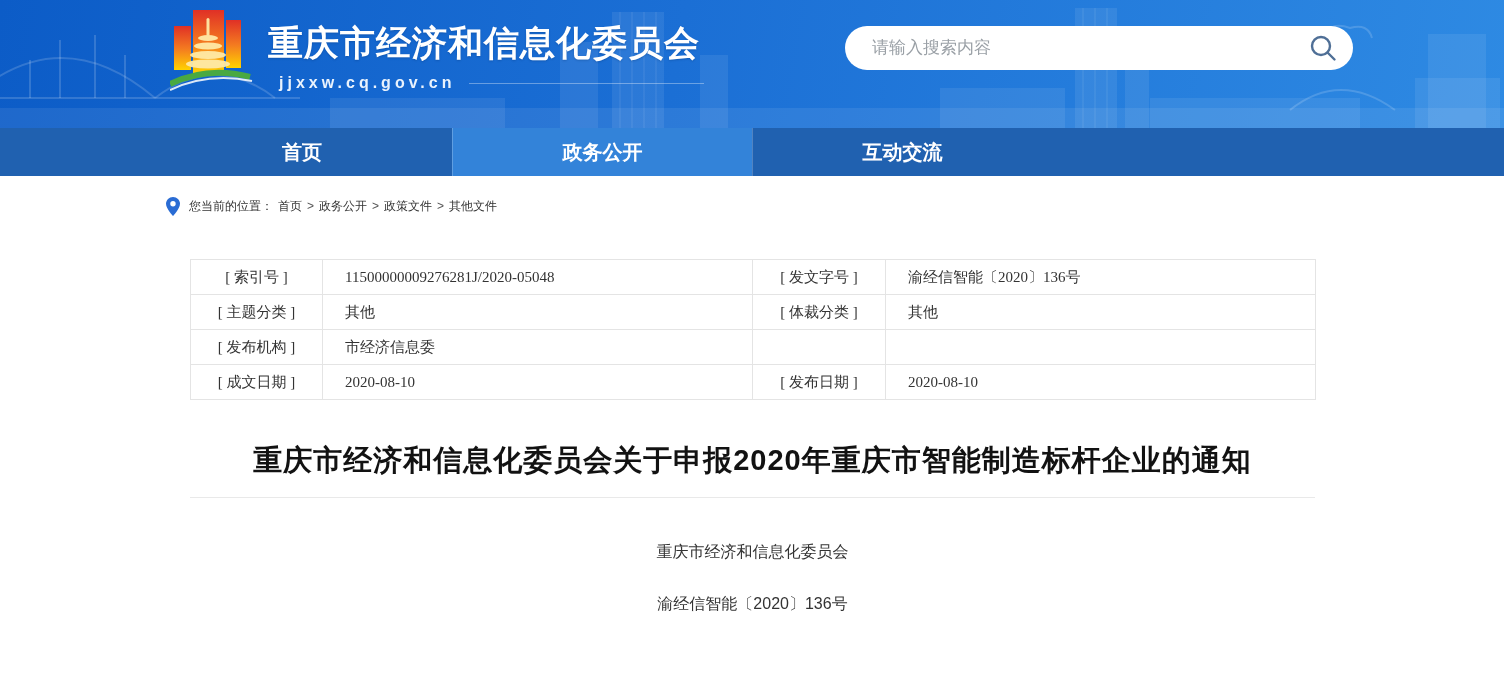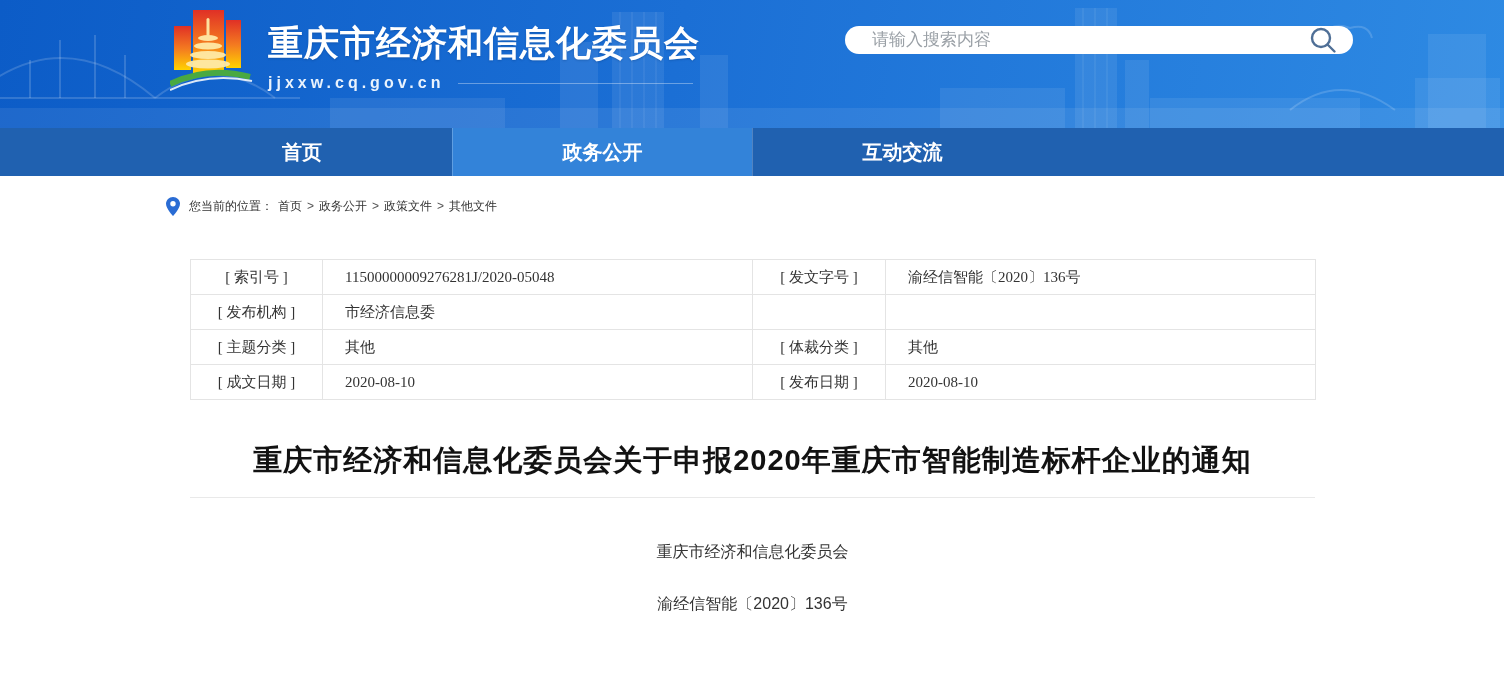--- a/index.html
+++ b/index.html
@@ -15,26 +15,26 @@
     position: relative; height: 128px; overflow: hidden;
     background: linear-gradient(100deg, #0c5cc7 0%, #1b6fd5 45%, #2e8ae3 100%);
   }
   .city-bg { position: absolute; left: 0; top: 0; }
   .brand-logo { position: absolute; left: 170px; top: 8px; cursor: pointer; }
   .brand-text { position: absolute; left: 268px; top: 20px; }
   .site-title {
     font-size: 35px; font-weight: bold; color: #ffffff; letter-spacing: 1px;
     text-shadow: 0 1px 2px rgba(0,40,90,.25); cursor: pointer; white-space: nowrap;
   }
-  .site-url-row { margin-top: 7px; display: flex; align-items: center; }
+  .site-url-row { margin-top: 7px; display: flex; align-items: center; margin-left: 11px; }
   .site-url { font-size: 16px; font-weight: bold; color: #eaf3fd; letter-spacing: 4px; }
   .url-line { width: 235px; height: 1px; background: rgba(255,255,255,.35); margin-left: 14px; }
 
   .searchbox {
-    position: absolute; left: 845px; top: 26px; width: 508px; height: 28px;
+    position: absolute; left: 845px; top: 26px; width: 508px; height: 44px;
     background: #ffffff; border-radius: 22px; display: flex; align-items: center;
   }
   .searchbox input {
     flex: 1; border: none; outline: none; background: transparent;
     margin-left: 25px; font-size: 17px; color: #333;
     font-family: "Liberation Sans", "DejaVu Sans", sans-serif;
   }
   .searchbox input::placeholder { color: #9aa0a6; }
   .search-btn {
     border: none; background: none; padding: 0; margin-right: 16px;
@@ -199,32 +199,32 @@
           <col style="width:430px">
       </colgroup>
       <tbody>
         <tr>
           <td class="lbl">[ 索引号 ]</td>
           <td class="val">11500000009276281J/2020-05048</td>
           <td class="lbl">[ 发文字号 ]</td>
           <td class="val">渝经信智能〔2020〕136号</td>
         </tr>
         <tr>
+          <td class="lbl">[ 主题分类 ]</td>
+          <td class="val">其他</td>
+          <td class="lbl">[ 体裁分类 ]</td>
+          <td class="val">其他</td>
+        </tr>
+        <tr>
           <td class="lbl">[ 发布机构 ]</td>
           <td class="val">市经济信息委</td>
           <td class="lbl"></td>
           <td class="val"></td>
         </tr>
         <tr>
-          <td class="lbl">[ 主题分类 ]</td>
-          <td class="val">其他</td>
-          <td class="lbl">[ 体裁分类 ]</td>
-          <td class="val">其他</td>
-        </tr>
-        <tr>
           <td class="lbl">[ 成文日期 ]</td>
           <td class="val">2020-08-10</td>
           <td class="lbl">[ 发布日期 ]</td>
           <td class="val">2020-08-10</td>
         </tr>
       </tbody>
     </table>
 
     <h1 class="article-title">重庆市经济和信息化委员会关于申报2020年重庆市智能制造标杆企业的通知</h1>
 

